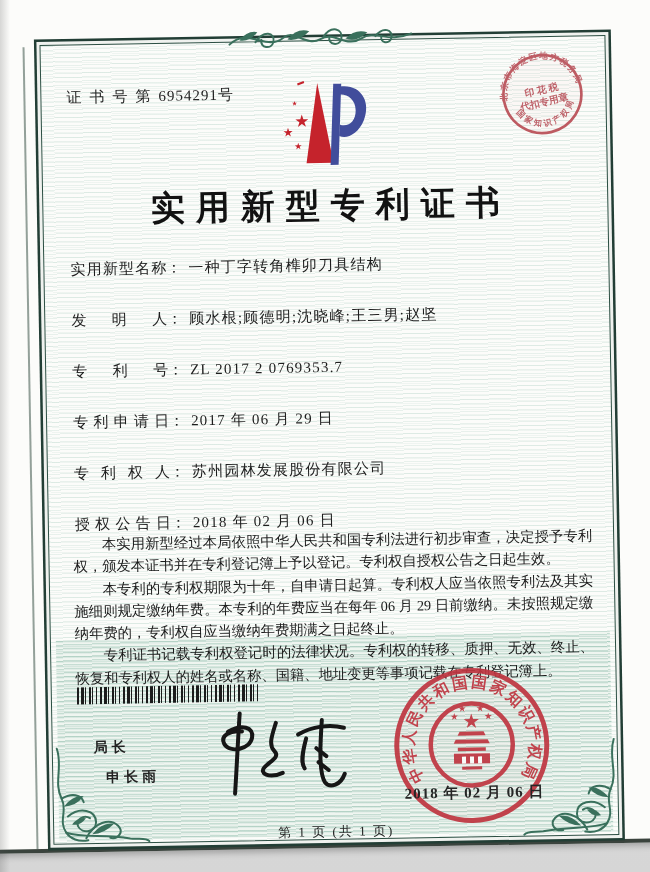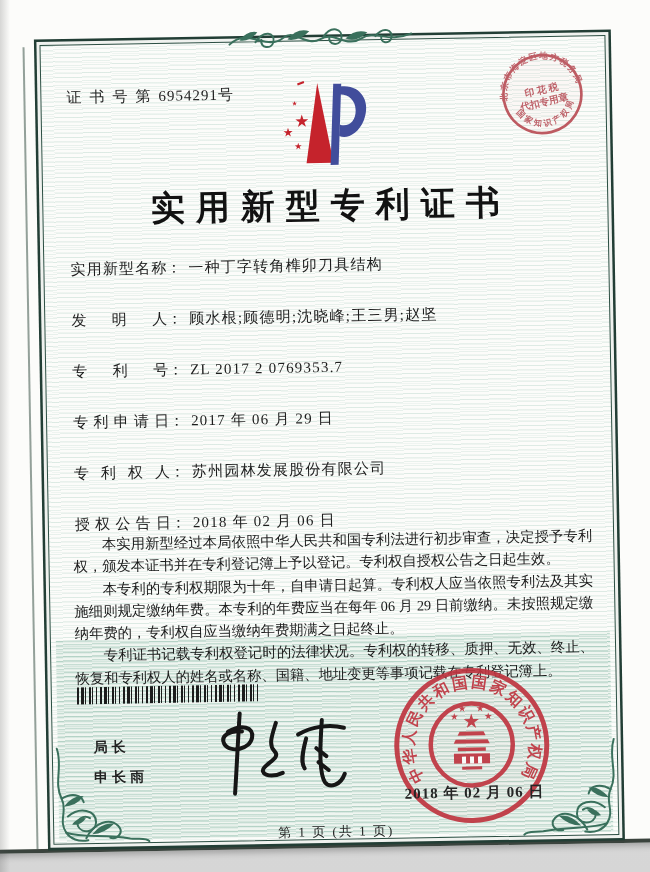--- a/index.html
+++ b/index.html
@@ -80,21 +80,21 @@
       #1c1c1c 12px 14px, rgba(0,0,0,0) 14px 15px,
       #1c1c1c 15px 16px, rgba(0,0,0,0) 16px 19px,
       #1c1c1c 19px 20px, rgba(0,0,0,0) 20px 23px);
   }
 
   .signer-title, .signer-name {
     font-family:"Liberation Sans","DejaVu Sans",sans-serif; font-weight:700;
     font-size:14px; letter-spacing:4px; color:#222; z-index:4;
   }
   .signer-title { left:88px; top:735px; }
-  .signer-name  { left:88px; top:765px; }
+  .signer-name  { left:100px; top:765px; }
 
   .signature-svg { left:190px; top:700px; width:165px; height:105px; z-index:4; }
 
   .seal-svg { left:386px; top:668px; width:160px; height:160px; z-index:4; opacity:.92; }
   .seal-date { left:394px; top:786px; width:148px; text-align:center; z-index:6;
                font-size:15px; font-weight:700; letter-spacing:1px; color:#262626; }
 
   .footer { left:46px; top:823px; width:566px; text-align:center; z-index:5;
             font-size:13px; letter-spacing:2px; color:#222; }
 </style>

